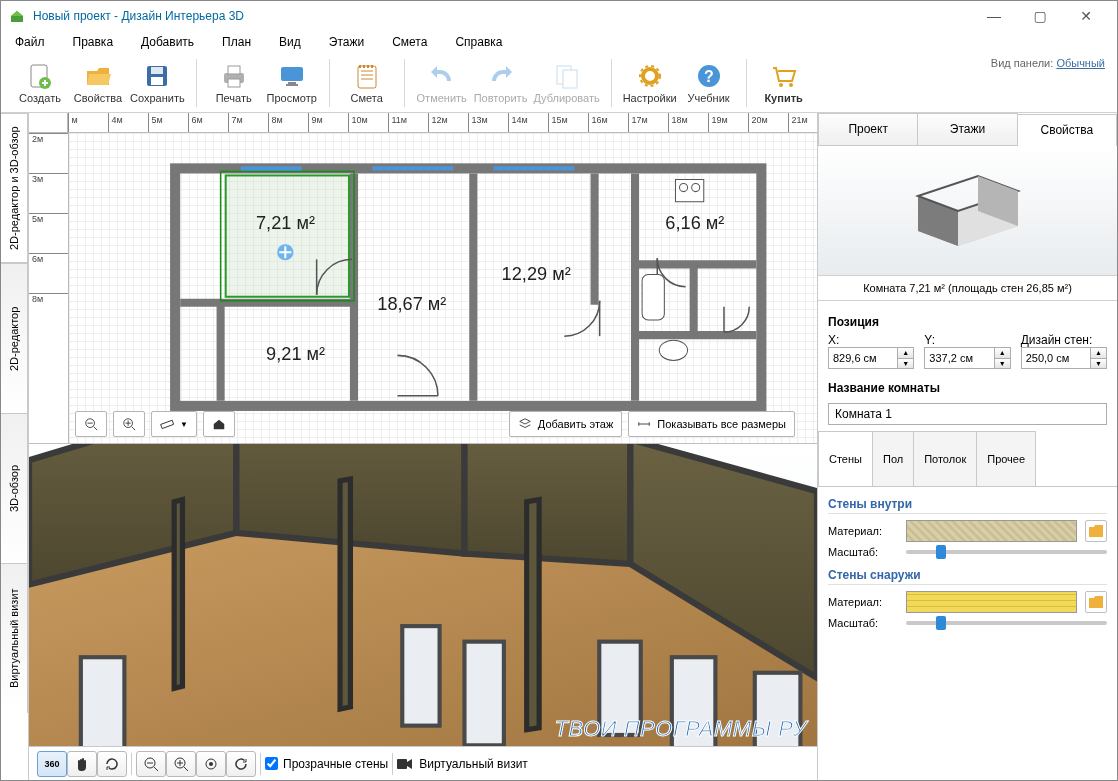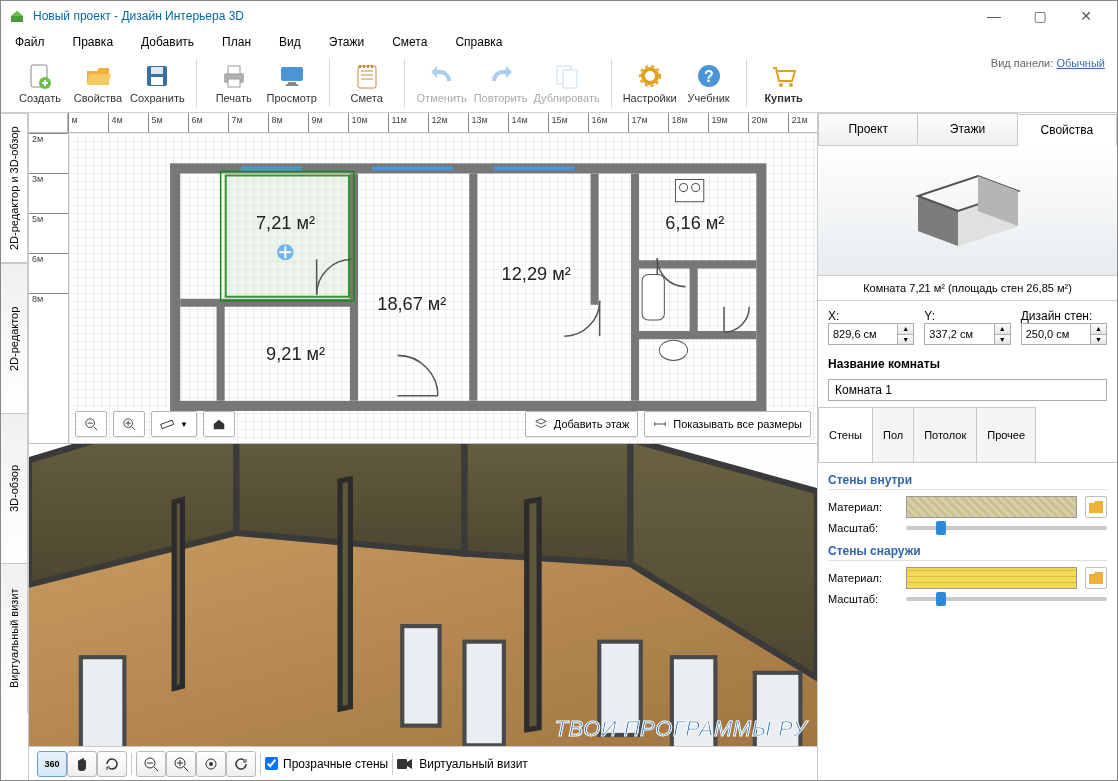--- a/index.html
+++ b/index.html
@@ -33,21 +33,21 @@
 .ruler-corner { width:40px; height:20px; border-right:1px solid #bbb; border-bottom:1px solid #bbb; }
 .ruler-h { height:20px; display:flex; align-items:flex-end; overflow:hidden; border-bottom:1px solid #bbb; font-size:9px; color:#444; background:#fff; }
 .ruler-h span { width:40px; flex:none; border-left:1px solid #888; padding-left:2px; text-align:left; height:100%; display:flex; align-items:flex-start; padding-top:2px; }
 .ruler-v { width:40px; border-right:1px solid #bbb; overflow:hidden; font-size:9px; color:#444; background:#fff; }
 .ruler-v span { display:block; height:40px; border-top:1px solid #888; padding-left:3px; }
 
 .plan-row { display:flex; height:310px; }
 .plan-wrap { flex:1; position:relative; background-image:linear-gradient(#eee 1px,transparent 1px),linear-gradient(90deg,#eee 1px,transparent 1px),linear-gradient(#ccc 1px,transparent 1px),linear-gradient(90deg,#ccc 1px,transparent 1px); background-size:8px 8px,8px 8px,40px 40px,40px 40px; overflow:hidden; }
 .plan-svg { position:absolute; inset:0; }
 .plan-toolbar-l{ position:absolute; left:6px; bottom:6px; display:flex; gap:6px; }
-.plan-toolbar-r{ position:absolute; right:6px; bottom:6px; display:flex; gap:6px; }
+.plan-toolbar-r{ position:absolute; right:22px; bottom:6px; display:flex; gap:6px; }
 .flat-btn{ background:#fff; border:1px solid #b5b5b5; border-radius:2px; height:26px; display:flex; align-items:center; padding:0 8px; gap:6px; font-size:11px; cursor:pointer; }
 .flat-btn .ic{ width:14px; height:14px; }
 
 .viewport3d{ flex:1; background:linear-gradient(#fff,#eef3f6); position:relative; overflow:hidden; border-top:1px solid #c0c0c0; }
 
 .bottombar{ height:34px; border-top:1px solid #c9c9c9; display:flex; align-items:center; padding:0 8px; }
 .sq-btn{ width:30px; height:26px; border:1px solid #b9b9b9; border-radius:3px; background:linear-gradient(#fff,#efefef); display:flex; align-items:center; justify-content:center; cursor:pointer; }
 .sq-btn.active{ border-color:#6aa0d8; background:linear-gradient(#e8f2fb,#d4e6f7); }
 .bot-sep{ width:1px; height:22px; background:#ccc; margin:0 4px; }
 label.chk{ display:flex; align-items:center; gap:5px; font-size:12px; }
@@ -503,20 +503,21 @@
         <svg width="140" height="100" viewBox="0 0 140 100">
           <polygon points="20,70 60,85 120,65 80,50" fill="#c9c9c9"></polygon>
           <polygon points="20,70 20,35 60,50 60,85" fill="#7c7c7c"></polygon>
           <polygon points="60,50 60,85 120,65 120,30" fill="#e0e0e0"></polygon>
           <polygon points="20,35 80,15 120,30 60,50" fill="none" stroke="#555" stroke-width="2"></polygon>
           <polygon points="80,15 80,50 120,65 120,30" fill="#b5b5b5"></polygon>
         </svg>
       </div>
       <div class="preview-lbl">Комната 7,21 м²  (площадь стен 26,85 м²)</div>
       <div class="props">
+        <div class="sect">Позиция</div>
         <div class="pos-row">
           <div class="pos-col">
               <div>X:</div>
               <div class="spinwrap">
                 <input value="829,6 см" style="">
                 <div class="spinbtns">
                   <div>▲</div>
                   <div>▼</div>
                 </div>
               </div>

